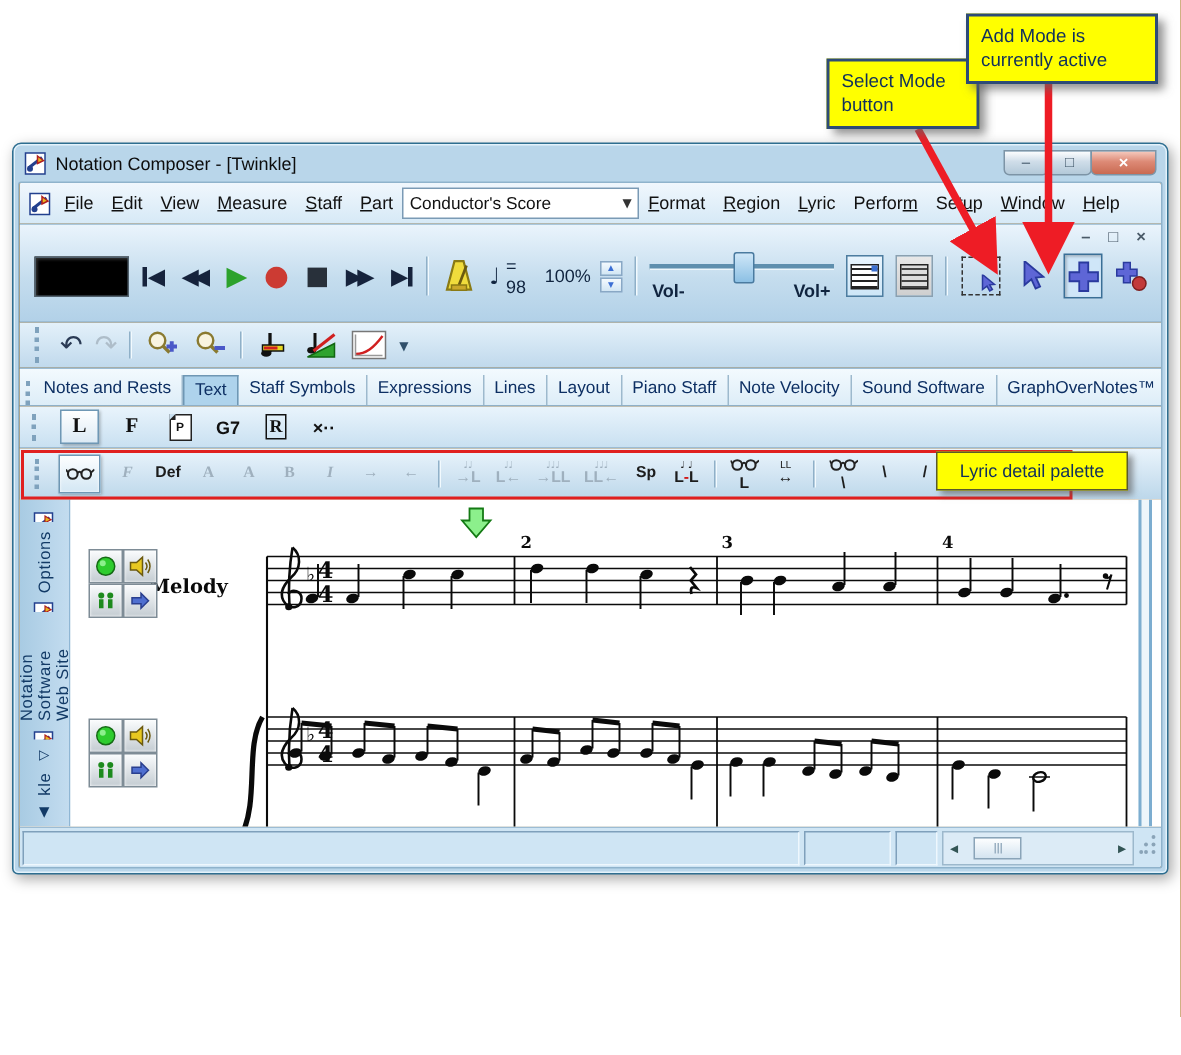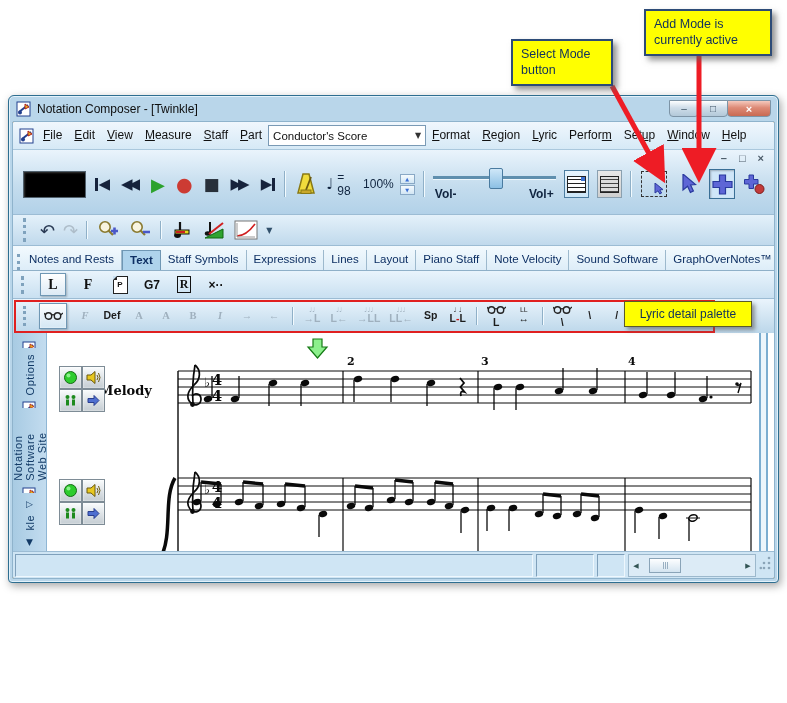--- a/index.html
+++ b/index.html
@@ -71,21 +71,21 @@
   .marquee{width:22px;height:22px;border:1.5px dashed #333;display:flex;align-items:flex-end;justify-content:flex-end;padding:1px}
   .mdictrl{position:absolute;right:10px;top:2px;display:flex;gap:12px;font-size:11px;color:#4a5a68;font-weight:bold;align-items:center}
   .undo{font-size:18px;color:#2a3a54}
   .undo.dis{color:#aebdc9}
   .ico24{width:24px;height:24px;display:flex;align-items:center;justify-content:center}
   .caret{font-size:8px;color:#31506b}
   
   .tabrow{height:24px;display:flex;align-items:flex-end;background:linear-gradient(#f3fafe,#ddedf8);
       border-bottom:1px solid #8fb0c8;padding-left:4px}
   .tab{font-size:11.5px;color:#0d2f63;padding:3px 7px 4px 7px;border-right:1px solid #9db9cd;white-space:nowrap}
-  .tab.active{background:#aed3ec;border:1px solid #6f97b4;border-bottom:none;font-weight:bold}
+  .tab.active{background:#aed3ec;border:1px solid #6f97b4;border-bottom:none;font-weight:normal}
   
   .texttools{height:27px;display:flex;align-items:center;gap:10px;padding:0 8px;
       background:linear-gradient(#e9f4fc,#c9e0f1);border-bottom:1px solid #9cbcd4}
   .ttbtn{min-width:20px;height:21px;display:flex;align-items:center;justify-content:center;
       font-family:"Liberation Serif",serif;font-weight:bold;font-size:14px;color:#111}
   .ttbtn.active{border:1px solid #6f97b4;background:linear-gradient(#ffffff,#dceaf5);box-shadow:1px 1px 2px rgba(0,0,0,.25);width:24px}
   .pgico{width:13px;height:16px;border:1px solid #222;background:#fff;position:relative;font-size:8px;
       font-weight:bold;display:flex;align-items:center;justify-content:center;font-family:"Liberation Sans",sans-serif}
   .pgico:before{content:"";position:absolute;left:-1px;top:-1px;border-style:solid;border-width:4px 4px 0 0;border-color:#c9e0f1 #222 transparent transparent}
   .boxedR{border:1.5px solid #111;padding:0 2px;font-size:12px}
@@ -126,21 +126,21 @@
   .hscroll{width:126px;display:flex;align-items:center;background:#dcebf6;border:1px solid #9cb8cc}
   .harrow{width:14px;height:100%;display:flex;align-items:center;justify-content:center;font-size:7px;color:#355}
   .hthumb{width:30px;height:13px;margin-left:6px;border:1px solid #8aa4b8;background:linear-gradient(#fdfeff,#d4e4f0);
       display:flex;align-items:center;justify-content:center;gap:1px}
   .hthumb i{display:block;width:1px;height:7px;background:#9ab0c2}
   .pagelabel{width:90px;display:flex;align-items:center;padding-left:5px;font-size:12px;color:#12365e}
 </style>
 </head>
 <body>
 
-<div class="callout" style="left:511px;top:39px;width:82px">Select Mode button</div>
+<div class="callout" style="left:551px;top:39px;width:82px">Select Mode button</div>
 <div class="callout" style="left:644px;top:9px;width:108px">Add Mode is currently active</div>
 
 <svg id="arrow-layer">
   <defs>
       <marker id="ah" markerWidth="7" markerHeight="7" refX="4" refY="3.5" orient="auto">
     <path d="M0,0 L7,3.5 L0,7 Z" fill="#ee1c25"></path>
       </marker>
     </defs>
   <line x1="612" y1="86" x2="658" y2="170" stroke="#ee1c25" stroke-width="5" marker-end="url(#ah)"></line>
   <line x1="699" y1="56" x2="699" y2="168" stroke="#ee1c25" stroke-width="5" marker-end="url(#ah)"></line>

